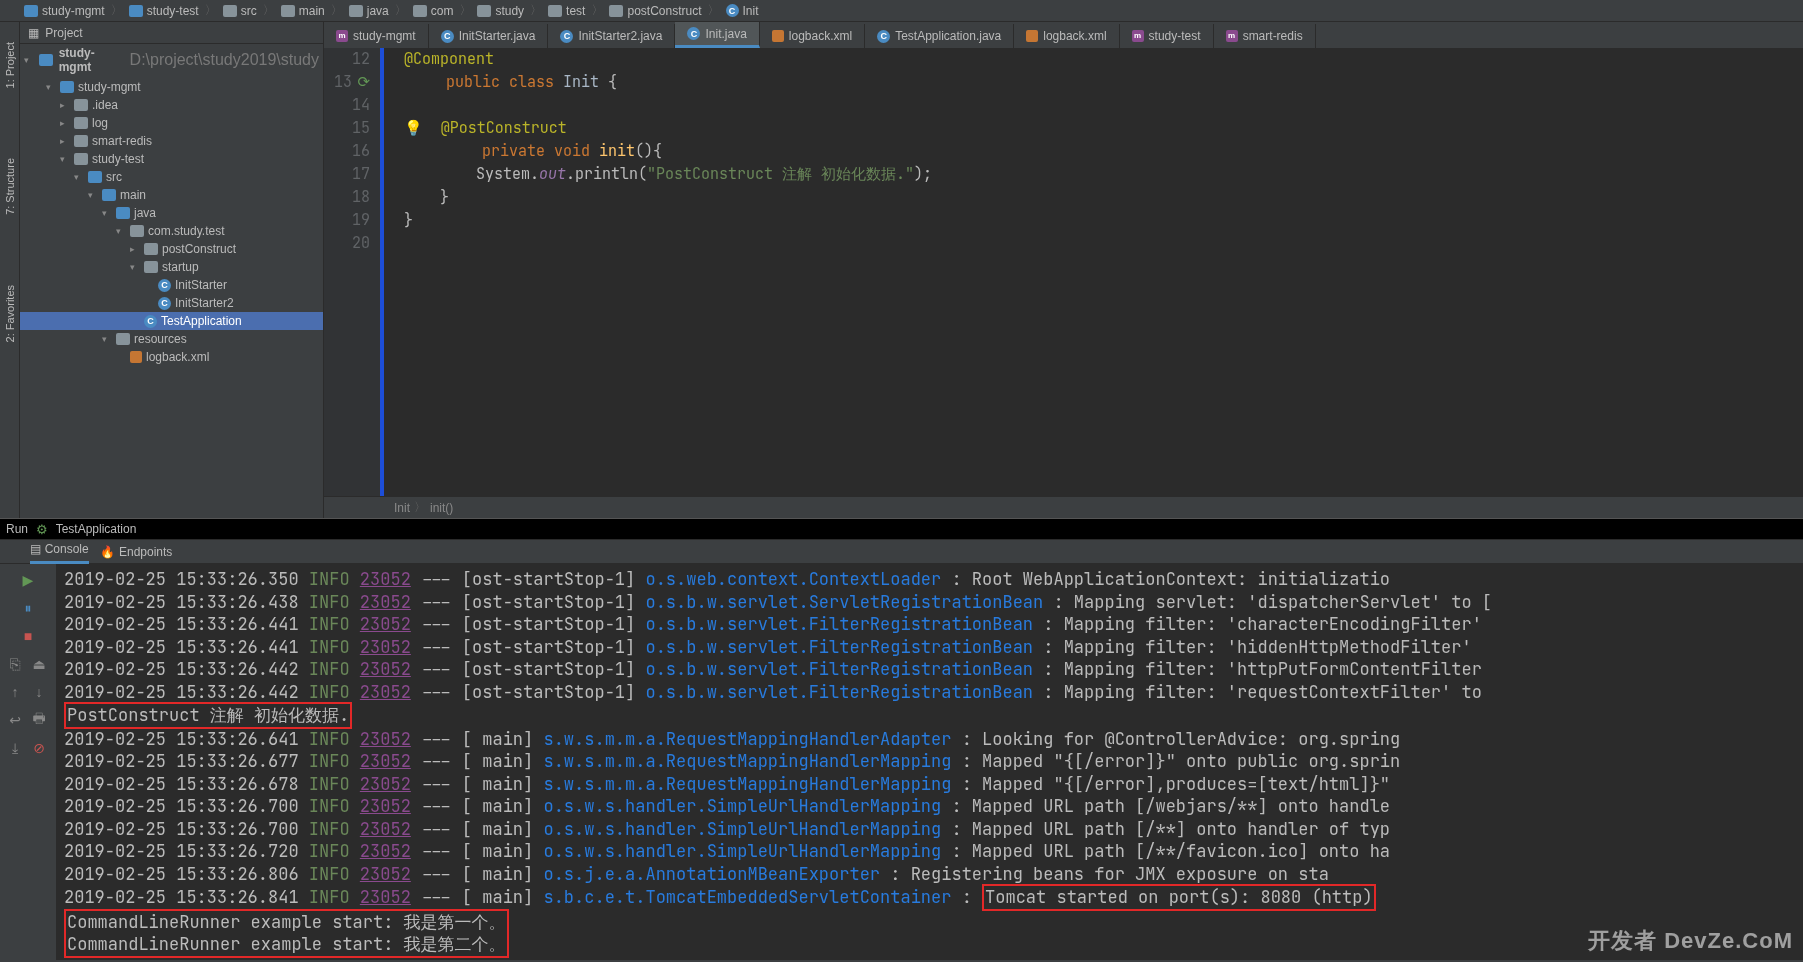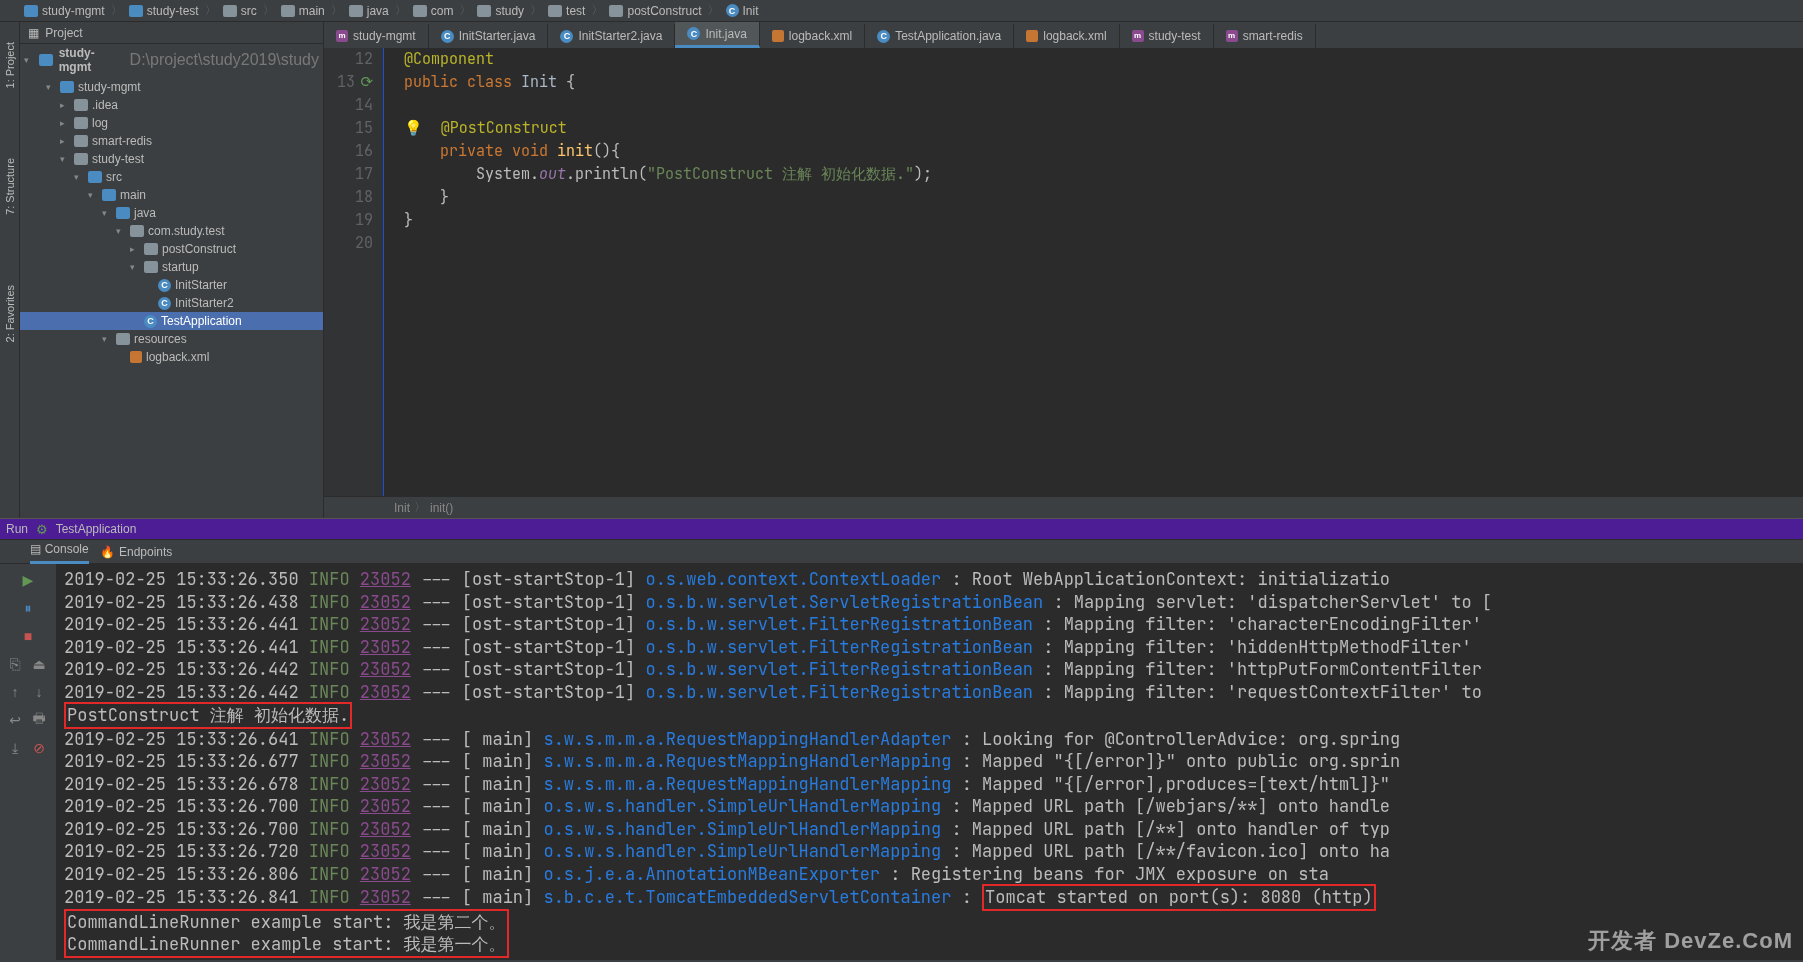--- a/index.html
+++ b/index.html
@@ -35,35 +35,35 @@
 
 
 .editor { flex:1; background:#2b2b2b; display:flex; flex-direction:column; }
 .tabs { height:26px; background:#3c3f41; display:flex; align-items:flex-end; overflow:hidden; }
 .tab { height:24px; padding:0 12px; display:flex; align-items:center; gap:5px; font-size:12px; border-right:1px solid #2b2b2b; background:#3c3f41; cursor:pointer; }
 .tab.active { background:#515658; border-bottom:3px solid #4a8bc2; height:26px; }
 .xml-icon { width:12px;height:12px;display:inline-block;background:#c57633;border-radius:2px; }
 .m-icon { width:12px;height:12px;display:inline-block;background:#8a4a8e;border-radius:2px;color:#fff;font-size:8px;text-align:center;line-height:12px;font-weight:bold; }
 
 .code-area { flex:1; display:flex; font-size:15px; line-height:23px; }
-.gutter { width:60px; background:#313335; text-align:right; padding-right:10px; color:#606366; border-right:1px solid #1d4ed8; }
+.gutter { width:60px; background:#313335; text-align:right; padding-right:10px; color:#606366; border-right:4px solid #1d4ed8; }
 .gutter-mark { width:18px; display:inline-block; }
 .code { flex:1; padding-left:20px; white-space:pre; }
-.kw { color:#cc7832; }
+.kw { color:#cc7832;margin-left:42px; }
 .ann { color:#bbb529; }
 .cls { color:#a9b7c6; }
 .fn { color:#ffc66d; }
 .str { color:#6a8759; }
 .fld { color:#9876aa; font-style:italic; }
 .bulb { color:#f0a732; }
 
 .crumb { height:22px; background:#3c3f41; border-top:1px solid #2b2b2b; display:flex; align-items:center; padding-left:70px; font-size:12px; color:#888; gap:4px; }
 
 
-.run-header { height:22px; background:#4c1d95; border-top:1px solid #555; border-bottom:1px solid #2b2b2b; display:flex; align-items:center; padding-left:6px; gap:8px; font-size:12px; }
+.run-header { height:22px; background:#000000; border-top:1px solid #555; border-bottom:1px solid #2b2b2b; display:flex; align-items:center; padding-left:6px; gap:8px; font-size:12px; }
 .run-header .rh-icon { color:#629755; font-size:13px;}
 .console-tabs { height:24px; background:#3c3f41; display:flex; align-items:center; padding-left:30px; gap:12px; font-size:12px; border-bottom:1px solid #2b2b2b; }
 .ctab { display:flex; align-items:center; gap:4px; cursor:pointer;}
 .ctab.active { border-bottom:3px solid #4a8bc2; height:24px; padding-bottom:2px; }
 
 
 .console-wrap { display:flex; height:396px; background:#2b2b2b; }
 .console-tools { width:56px; background:#3c3f41; display:flex; flex-direction:column; gap:8px; padding:6px 4px; align-items:center; }
 .ctool { width:20px; height:20px; color:#888; cursor:pointer; display:flex;align-items:center;justify-content:center;font-size:14px; }
 .ctool.green { color:#629755; }
@@ -356,18 +356,18 @@
       <div><span class="log-ts">2019-02-25 15:33:26.442</span>  <span class="log-info">INFO</span> <span class="log-pid">23052</span> <span class="log-thread">--- [ost-startStop-1]</span> <span class="log-logger">o.s.b.w.servlet.FilterRegistrationBean</span><span>     </span><span class="log-msg">: Mapping filter: 'requestContextFilter' to</span></div>
       <div><span class="hl-red">PostConstruct 注解 初始化数据.</span></div>
       <div><span class="log-ts">2019-02-25 15:33:26.641</span>  <span class="log-info">INFO</span> <span class="log-pid">23052</span> <span class="log-thread">--- [           main]</span> <span class="log-logger">s.w.s.m.m.a.RequestMappingHandlerAdapter</span><span>   </span><span class="log-msg">: Looking for @ControllerAdvice: org.spring</span></div>
       <div><span class="log-ts">2019-02-25 15:33:26.677</span>  <span class="log-info">INFO</span> <span class="log-pid">23052</span> <span class="log-thread">--- [           main]</span> <span class="log-logger">s.w.s.m.m.a.RequestMappingHandlerMapping</span><span>   </span><span class="log-msg">: Mapped "{[/error]}" onto public org.sprin</span></div>
       <div><span class="log-ts">2019-02-25 15:33:26.678</span>  <span class="log-info">INFO</span> <span class="log-pid">23052</span> <span class="log-thread">--- [           main]</span> <span class="log-logger">s.w.s.m.m.a.RequestMappingHandlerMapping</span><span>   </span><span class="log-msg">: Mapped "{[/error],produces=[text/html]}" </span></div>
       <div><span class="log-ts">2019-02-25 15:33:26.700</span>  <span class="log-info">INFO</span> <span class="log-pid">23052</span> <span class="log-thread">--- [           main]</span> <span class="log-logger">o.s.w.s.handler.SimpleUrlHandlerMapping</span><span>    </span><span class="log-msg">: Mapped URL path [/webjars/**] onto handle</span></div>
       <div><span class="log-ts">2019-02-25 15:33:26.700</span>  <span class="log-info">INFO</span> <span class="log-pid">23052</span> <span class="log-thread">--- [           main]</span> <span class="log-logger">o.s.w.s.handler.SimpleUrlHandlerMapping</span><span>    </span><span class="log-msg">: Mapped URL path [/**] onto handler of typ</span></div>
       <div><span class="log-ts">2019-02-25 15:33:26.720</span>  <span class="log-info">INFO</span> <span class="log-pid">23052</span> <span class="log-thread">--- [           main]</span> <span class="log-logger">o.s.w.s.handler.SimpleUrlHandlerMapping</span><span>    </span><span class="log-msg">: Mapped URL path [/**/favicon.ico] onto ha</span></div>
       <div><span class="log-ts">2019-02-25 15:33:26.806</span>  <span class="log-info">INFO</span> <span class="log-pid">23052</span> <span class="log-thread">--- [           main]</span> <span class="log-logger">o.s.j.e.a.AnnotationMBeanExporter</span><span>          </span><span class="log-msg">: Registering beans for JMX exposure on sta</span></div>
       <div><span class="log-ts">2019-02-25 15:33:26.841</span>  <span class="log-info">INFO</span> <span class="log-pid">23052</span> <span class="log-thread">--- [           main]</span> <span class="log-logger">s.b.c.e.t.TomcatEmbeddedServletContainer</span><span>   </span><span class="log-msg">: <span class="hl-red">Tomcat started on port(s): 8080 (http)    </span></span></div>
-      <div><span class="hl-red" style="display:inline-block"><div>CommandLineRunner example start: 我是第二个。</div><div>CommandLineRunner example start: 我是第一个。</div></span></div>
+      <div><span class="hl-red" style="display:inline-block"><div>CommandLineRunner example start: 我是第一个。</div><div>CommandLineRunner example start: 我是第二个。</div></span></div>
       <div><span class="log-ts">2019-02-25 15:33:26.844</span>  <span class="log-info">INFO</span> <span class="log-pid">23052</span> <span class="log-thread">--- [           main]</span> <span class="log-logger">com.study.test.TestApplication</span><span>             </span><span class="log-msg">: Started TestApplication in 1</span></div>
     </div>
 </div>
 
 <div class="watermark">开发者 DevZe.CoM</div>
 
 </body></html>

